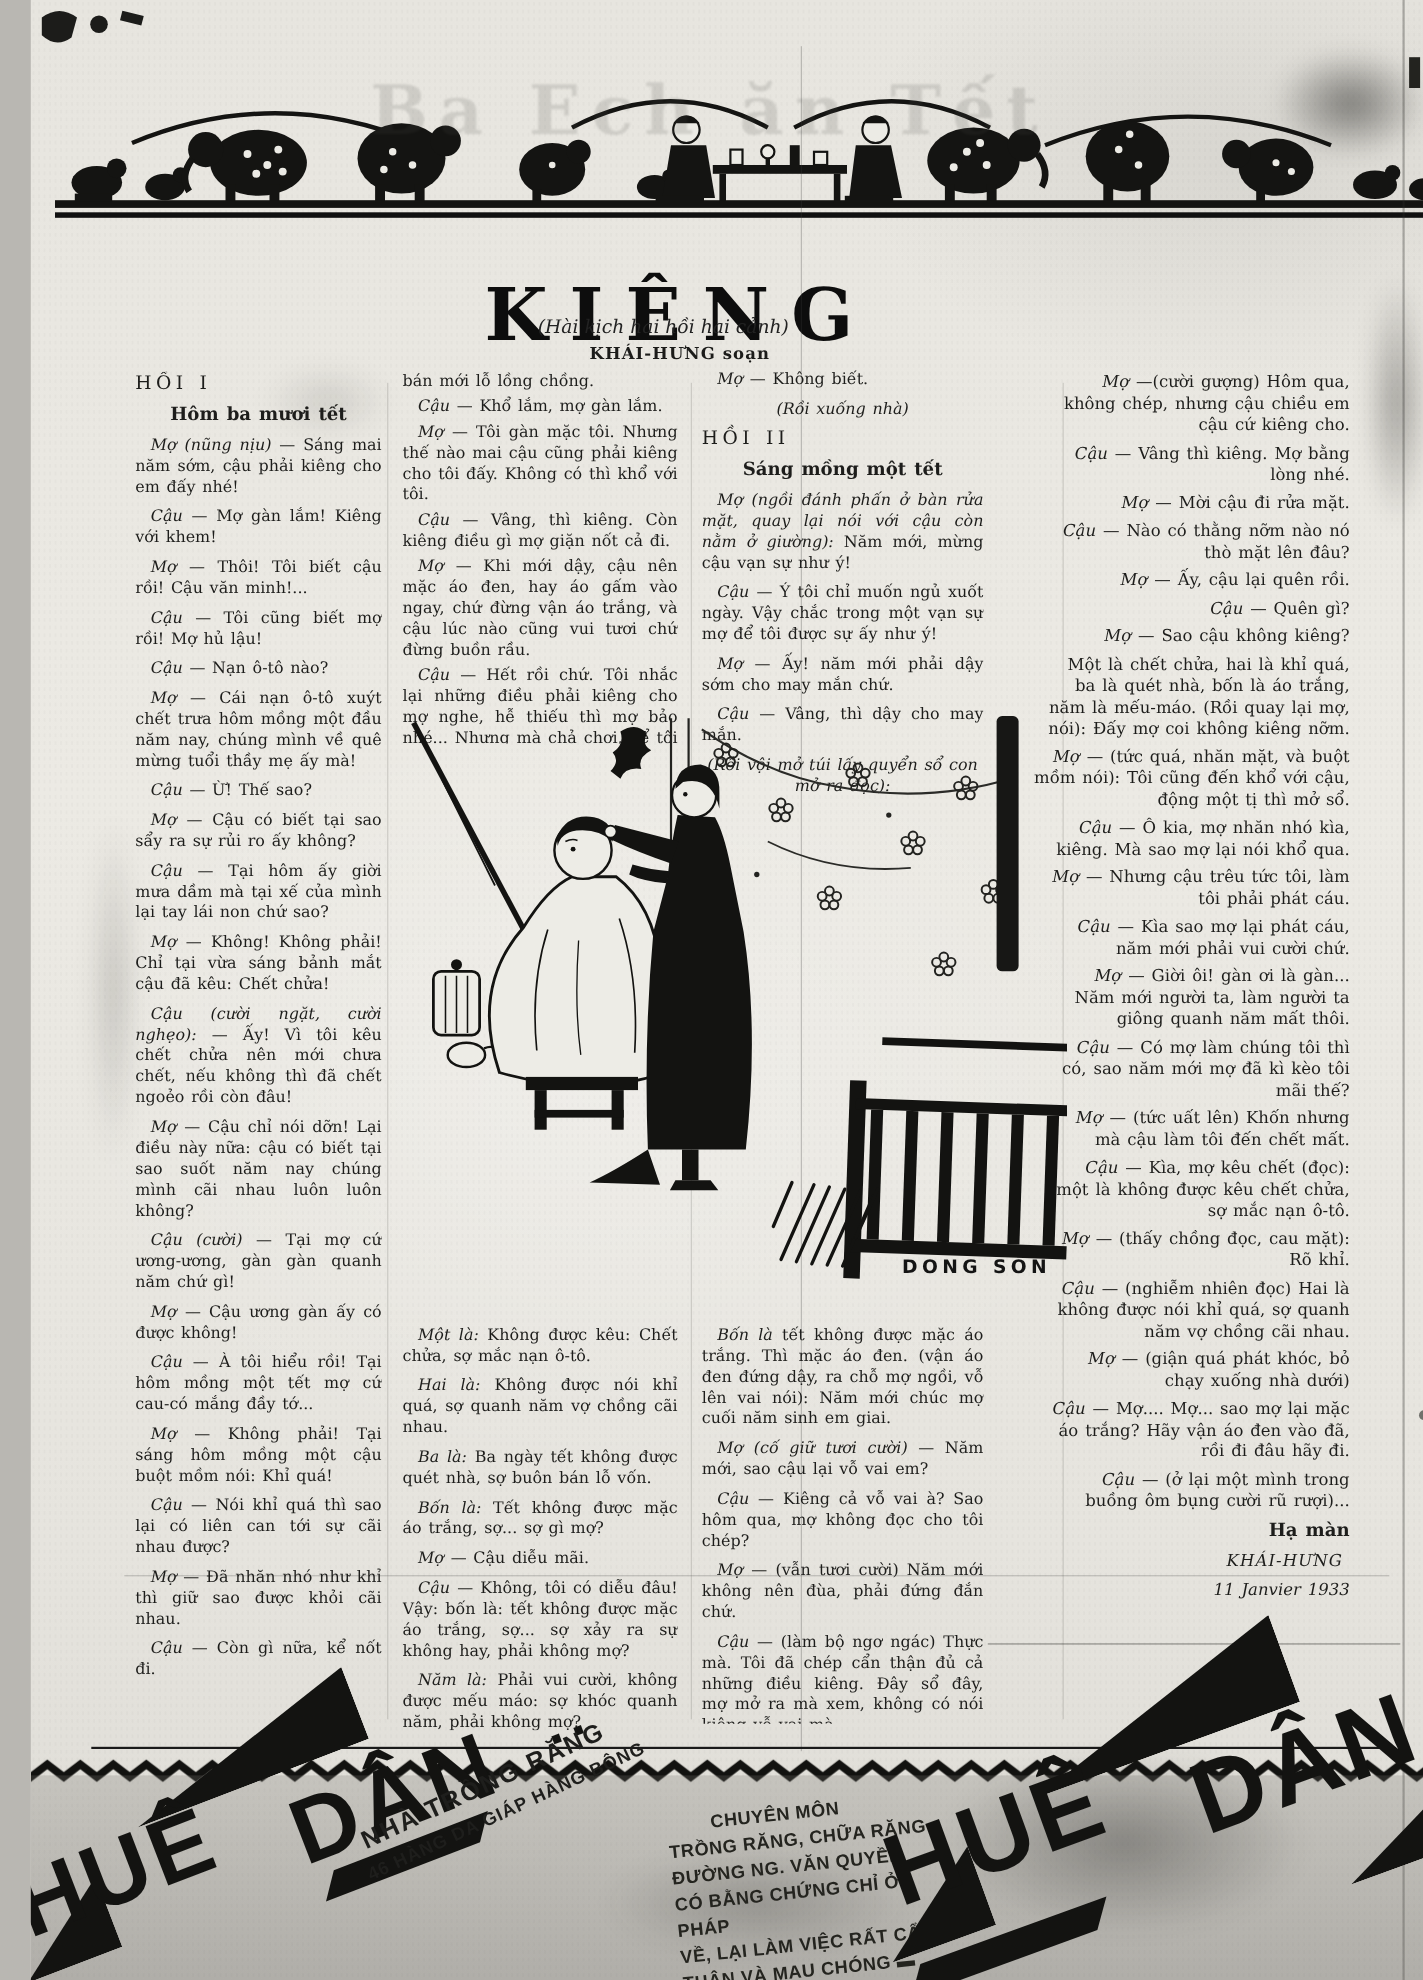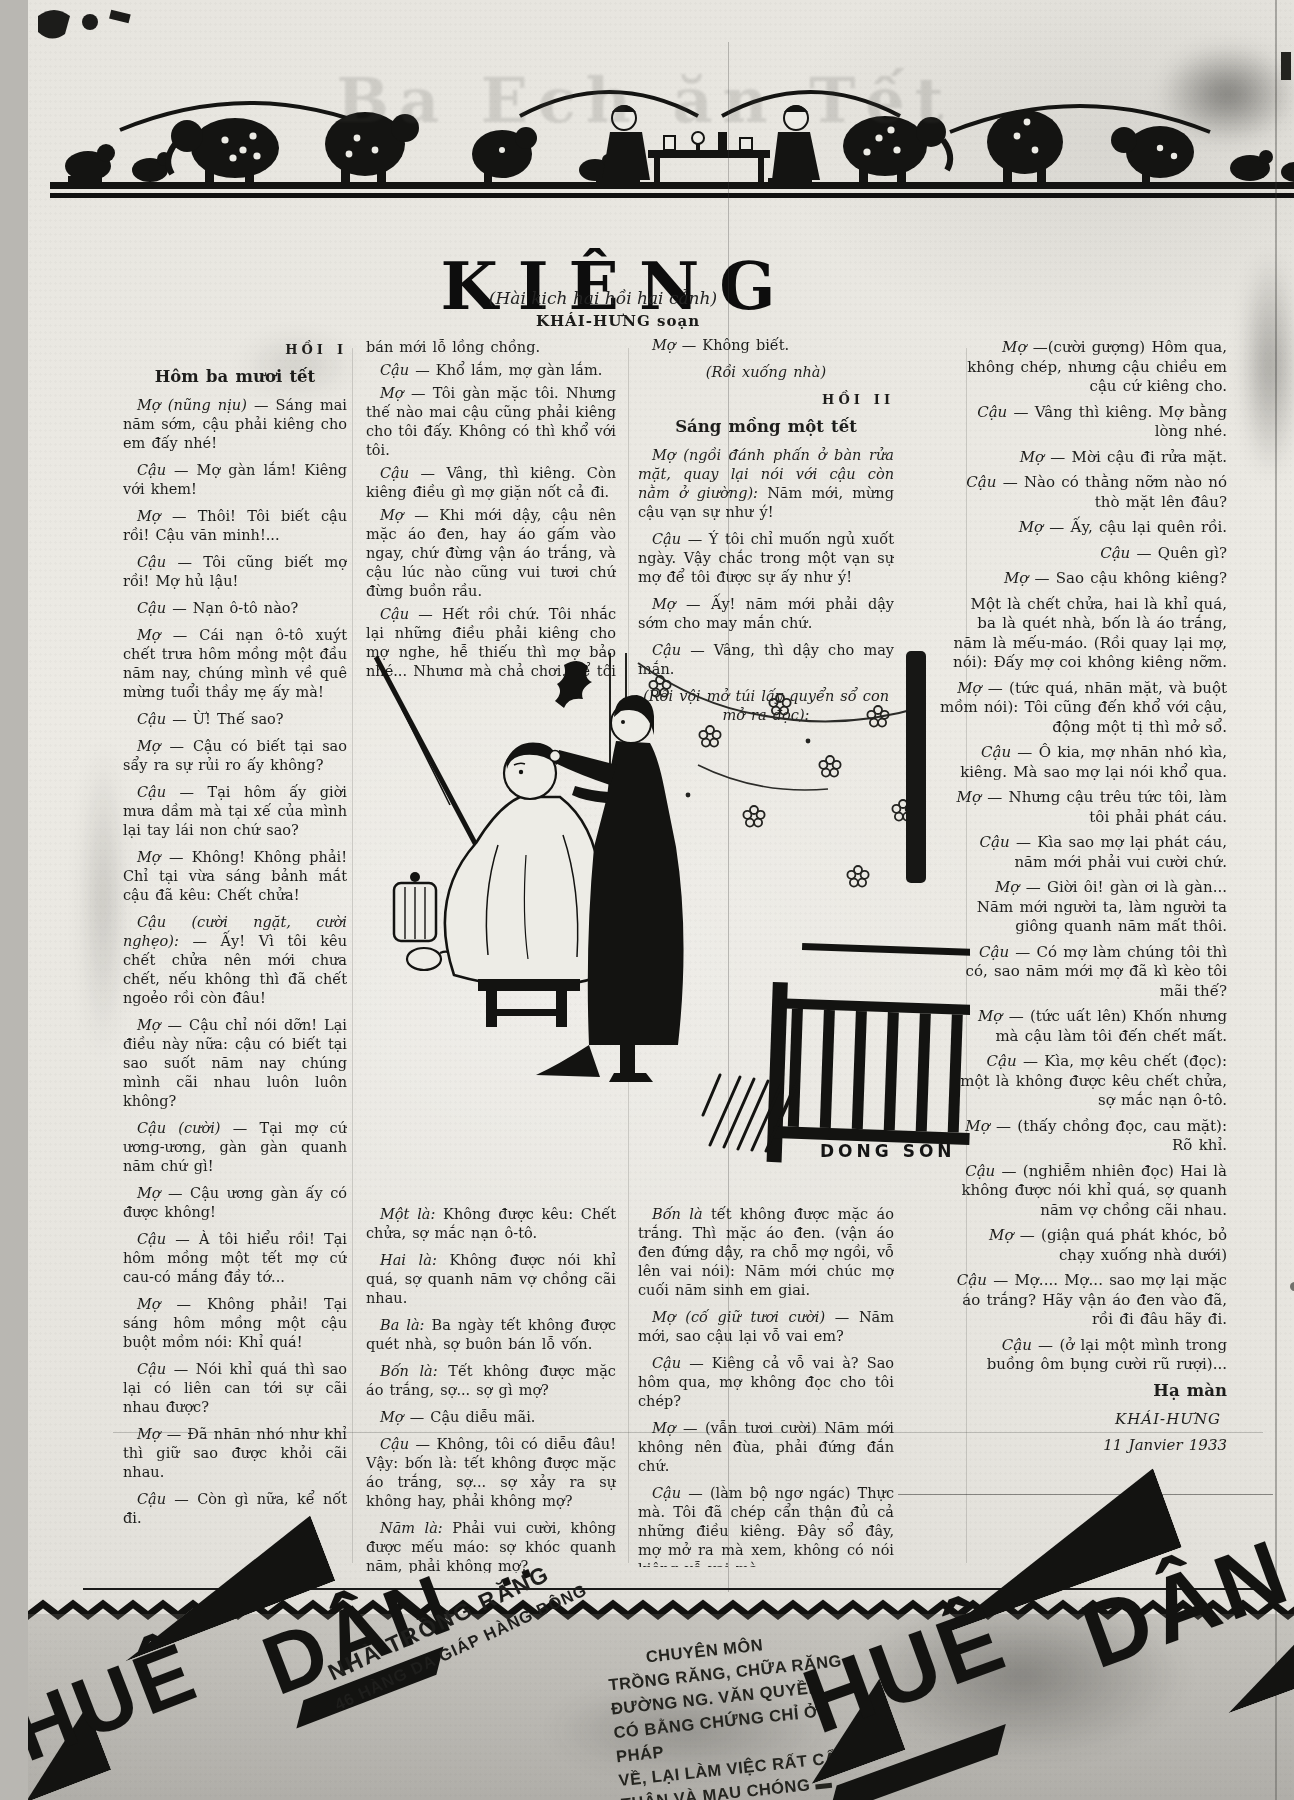--- a/index.html
+++ b/index.html
@@ -58,21 +58,21 @@
   .col2b{left:338px;top:1205px;width:250px;height:368px;}
   .col3t{left:610px;top:336px;width:256px;height:412px;}
   .col3b{left:610px;top:1205px;width:256px;height:362px;}
   .col4{left:911px;top:338px;width:288px;height:1248px;font-size:15px;line-height:19.5px;}
   .col p{margin:0 0 8px 0;}
   .col4 p{margin:0 0 6px 0;text-align:right;}
   .col2t p{margin:0 0 4px 0;}
   .para{text-indent:14px;}
   .para.noind{text-indent:0;}
   .spk{font-style:italic;}
-  .col-h{text-align:right;text-indent:0;font-size:13px;letter-spacing:4px;margin:2px 0 8px 0 !important;font-weight:bold;}
+  .col-h{text-align:left;text-indent:0;font-size:17px;letter-spacing:4px;margin:2px 0 8px 0 !important;}
   .col-b{text-align:center;text-indent:0;font-weight:bold;font-size:16.5px;margin:0 0 10px 0 !important;}
   .col-c{text-align:center;text-indent:0;font-style:italic;margin:0 0 8px 0 !important;}
   .col-r{text-align:right;text-indent:0;letter-spacing:1px;margin:10px 6px 6px 0 !important;font-style:italic;}
 
   
   .illustration{position:absolute;left:330px;top:645px;width:612px;height:535px;}
   .sig-text{font-family:"DejaVu Sans",sans-serif;font-weight:bold;font-size:17px;letter-spacing:4px;fill:#141414;}
 
   
   .rule-bottom{position:absolute;left:55px;top:1588px;width:1180px;height:2px;background:#1a1a1a;}

